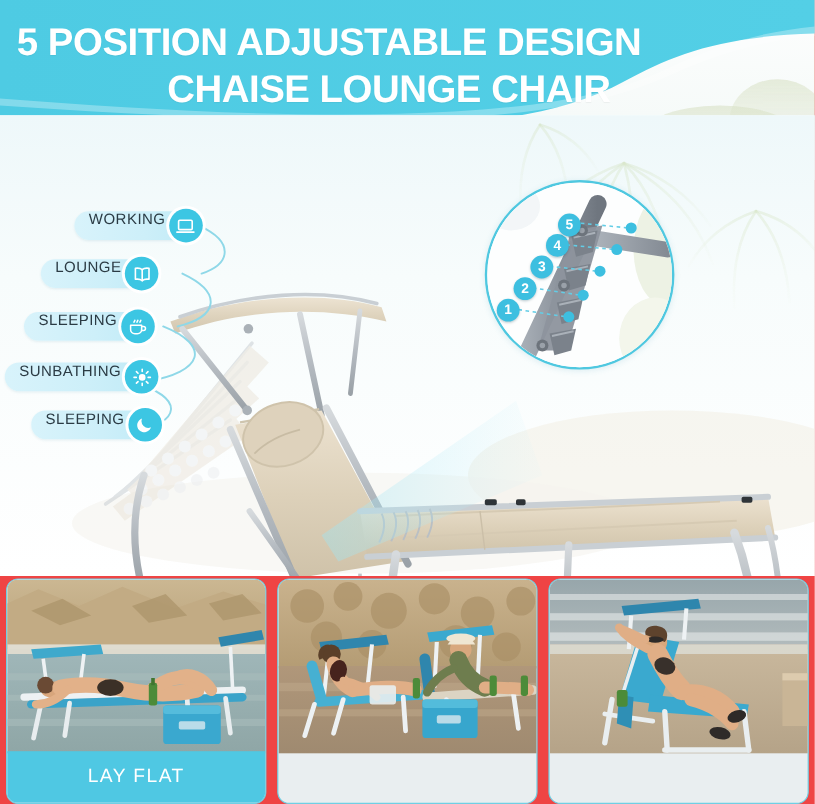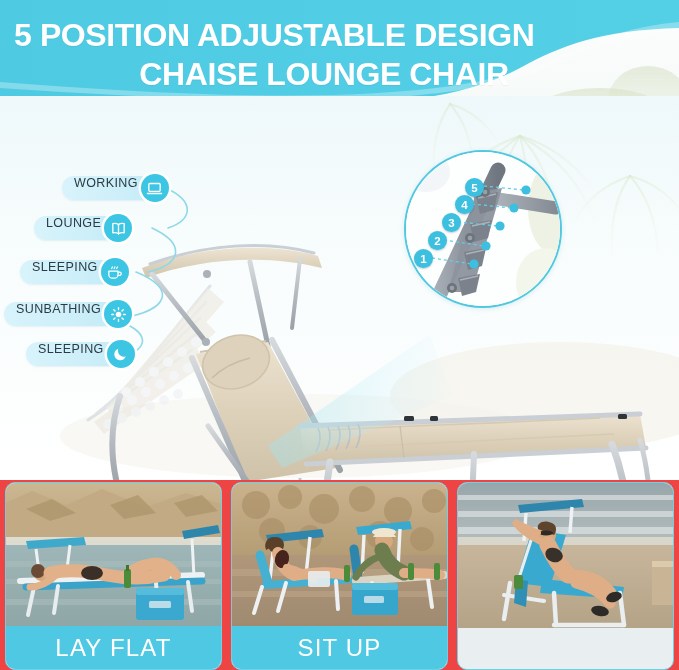--- a/index.html
+++ b/index.html
@@ -110,21 +110,21 @@
     border: 1.5px solid #6fcfe4;
     border-radius: 10px;
     overflow: hidden;
     background: #e9eef0;
   }
   .panel-photo { position:absolute; left:0; top:0; right:0; height: 145px; }
   .panel-caption {
     position:absolute; left:0; right:0; bottom:0; height: 43px;
     background: #4fc8e3;
     color: #ffffff;
-    font-size: 24px;
+    font-size: 16px;
     letter-spacing: 1.2px;
     display:flex; align-items:center; justify-content:center;
     font-weight: 300;
   }
 </style>
 </head>
 <body>
 
 <div id="root">
 
@@ -607,21 +607,20 @@
         </g>
 
         <rect x="112" y="82" width="6" height="17" rx="2" fill="#4c8b39"></rect>
         <rect x="176" y="80" width="6" height="17" rx="2" fill="#4c8b39"></rect>
         <rect x="202" y="80" width="6" height="17" rx="2" fill="#4c8b39"></rect>
 
         <rect x="120" y="100" width="46" height="32" rx="3" fill="#37a6cd"></rect>
         <rect x="120" y="100" width="46" height="7" rx="2.5" fill="#53bcdb"></rect>
         <rect x="132" y="113" width="20" height="7" rx="1.5" fill="#d9e9ef" opacity="0.8"></rect>
       </svg>
-      <div class="panel-caption">SIT UP</div>
     </div>
 
     <div class="panel">
       <svg class="panel-photo" viewBox="0 0 219 145" preserveAspectRatio="xMidYMid slice">
         <defs>
           <linearGradient id="p3sea" x1="0" y1="0" x2="0" y2="1">
             <stop offset="0" stop-color="#97a6ab"></stop>
               <stop offset="1" stop-color="#b3bcbd"></stop>
           </linearGradient>
           <linearGradient id="p3sand" x1="0" y1="0" x2="0" y2="1">

